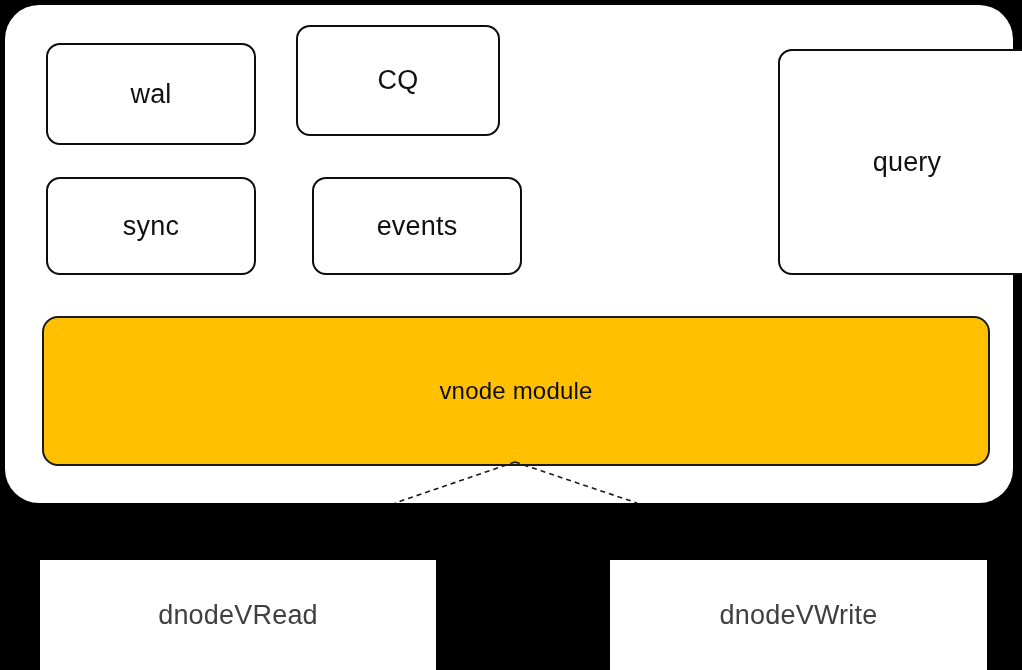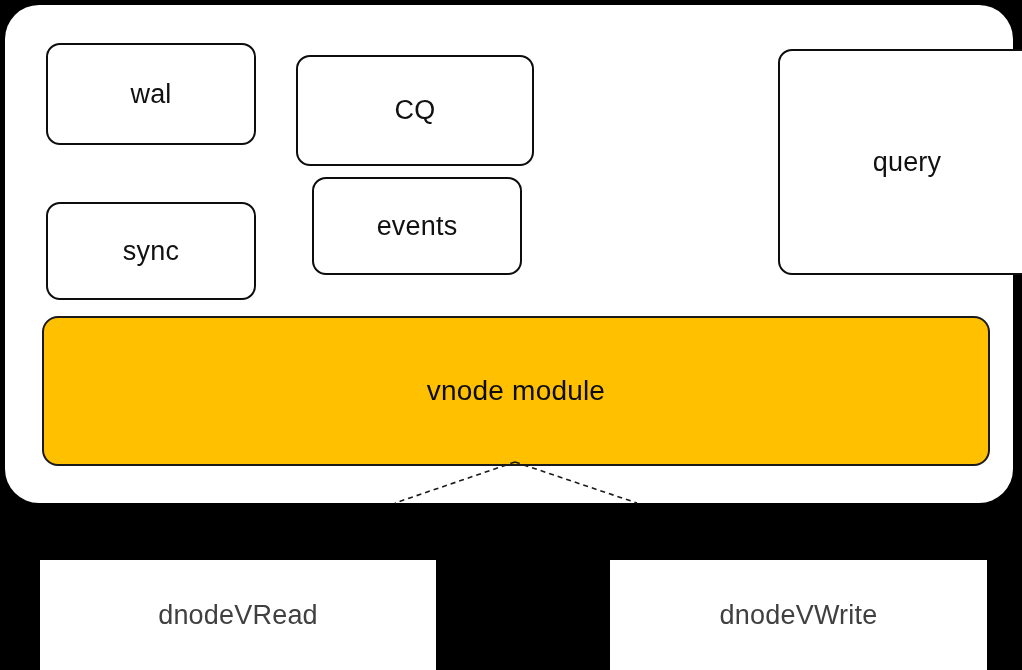--- a/index.html
+++ b/index.html
@@ -56,21 +56,21 @@
     height: 150px;
     background: #FFC000;
     border: 2px solid #1a1a1a;
     border-radius: 16px;
     box-sizing: border-box;
     display: flex;
     align-items: center;
     justify-content: center;
   }
   .vnode-module-bar .module-label {
-    font-size: 28px;
+    font-size: 24px;
     color: #0d0d0d;
   }
 
   
   .dashed-box {
     position: absolute;
     background: #ffffff;
     border: 3px dashed #ffffff;
     box-sizing: border-box;
     display: flex;
@@ -96,30 +96,30 @@
 <body>
 
 <div id="canvas">
 
   <div class="vnode-container">
 
     <div class="module-box" id="box-wal" style="left: 41px; top: 38px; width: 210px; height: 102px; border-color: rgb(13, 13, 13);">
       <span class="module-label">wal</span>
     </div>
 
-    <div class="module-box" id="box-cq" style="left: 291px; top: 50px; width: 238px; height: 111px; border-color: rgb(13, 13, 13);">
+    <div class="module-box" id="box-cq" style="left: 291px; top: 20px; width: 204px; height: 111px; border-color: rgb(13, 13, 13);">
       <span class="module-label">CQ</span>
     </div>
 
 
     <div class="module-box" id="box-query" style="left: 773px; top: 44px; width: 258px; height: 226px; border-color: rgb(13, 13, 13);">
       <span class="module-label">query</span>
     </div>
 
-    <div class="module-box" id="box-sync" style="left: 41px; top: 172px; width: 210px; height: 98px; border-color: rgb(13, 13, 13); margin-top: 25px;">
+    <div class="module-box" id="box-sync" style="left: 41px; top: 172px; width: 210px; height: 98px; border-color: rgb(13, 13, 13);">
       <span class="module-label">sync</span>
     </div>
 
     <div class="module-box" id="box-events" style="left: 291px; top: 172px; width: 210px; height: 98px; border-color: rgb(13, 13, 13); margin-left: 16px;">
       <span class="module-label">events</span>
     </div>
 
     <div class="vnode-module-bar" style="background: rgb(255, 192, 0);">
       <span class="module-label">vnode module</span>
     </div>

